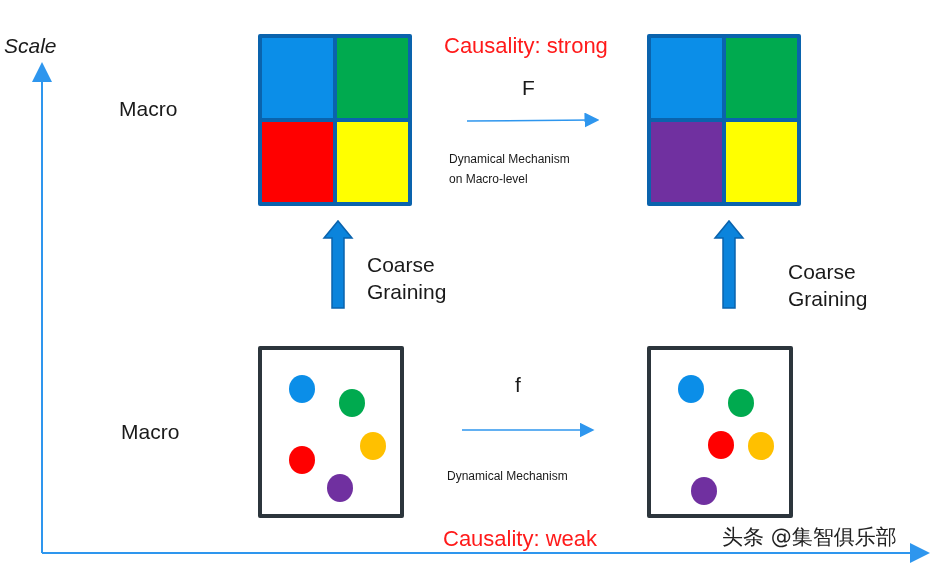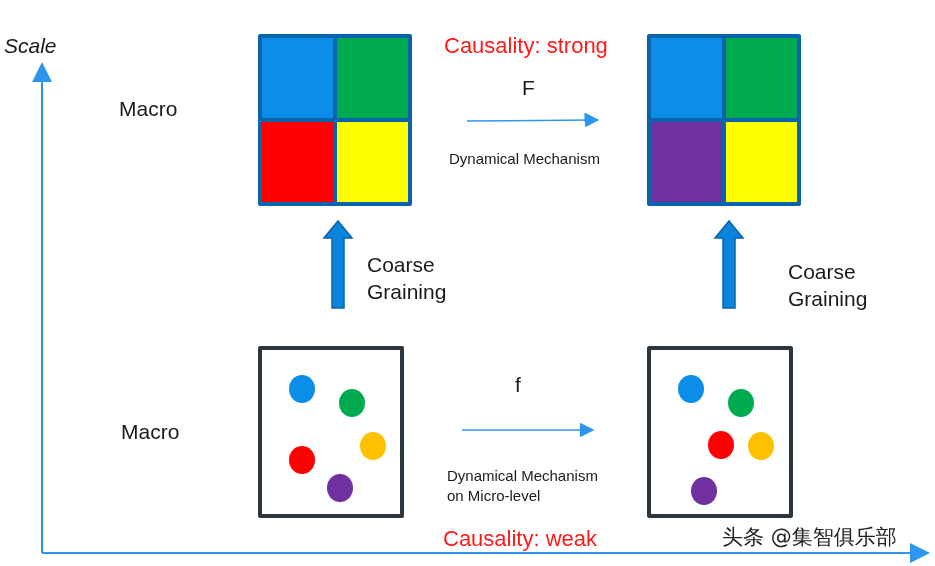--- a/index.html
+++ b/index.html
@@ -1,20 +1,20 @@
 <!DOCTYPE html>
 <html><head>
   <meta charset="utf-8">
   <style>
     html, body { margin: 0; padding: 0; background: #ffffff; }
     body { width: 935px; height: 566px; position: relative; overflow: hidden;
            font-family: "Liberation Sans", sans-serif; color: #1a1a1a; }
     .abs { position: absolute; }
     .lbl { font-size: 21px; line-height: 1; white-space: nowrap; }
-    .small { font-size: 15px; line-height: 20px; white-space: nowrap; }
+    .small { font-size: 12px; line-height: 20px; white-space: nowrap; }
     .red { color: #ff1a1a; font-size: 22px; white-space: nowrap; line-height: 1; }
     .grid {
       position: absolute; width: 146px; height: 164px;
       border: 4px solid #0a63ad; background: #0a63ad;
       display: grid; grid-template-columns: 1fr 1fr; grid-template-rows: 1fr 1fr; gap: 4px;
       border-radius: 2px;
     }
     .cell { width: 100%; height: 100%; }
     .box { position: absolute; width: 138px; height: 164px; border: 4px solid #2c353c; border-radius: 2px; background: #fff; }
     .dot { position: absolute; width: 26px; height: 28px; border-radius: 50%; }
@@ -65,20 +65,21 @@
 <div class="grid" style="left:647px; top:34px;">
   <div class="cell" style="background: rgb(11, 142, 232);"></div>
   <div class="cell" style="background: rgb(0, 170, 79);"></div>
   <div class="cell" style="background: rgb(112, 48, 160);"></div>
   <div class="cell" style="background: rgb(255, 255, 0);"></div>
 </div>
 
 <div class="abs lbl" style="left:522px; top:77px;">F</div>
 <div class="abs small" style="left:449px; top:149px;">
   <div>Dynamical Mechanism</div>
+  <div>on Macro-level</div>
 </div>
 
 <div class="abs lbl" style="left:367px; top:251px; line-height:27px;">
   <div>Coarse</div>
   <div>Graining</div>
 </div>
 <div class="abs lbl" style="left:788px; top:258px; line-height:27px;">
   <div>Coarse</div>
   <div>Graining</div>
 </div>
@@ -94,16 +95,15 @@
   <div class="dot" style="left: 27px; top: 25px; background: rgb(11, 142, 232);"></div>
   <div class="dot" style="left: 77px; top: 39px; background: rgb(0, 170, 79);"></div>
   <div class="dot" style="left: 57px; top: 81px; background: rgb(255, 0, 0);"></div>
   <div class="dot" style="left: 97px; top: 82px; background: rgb(255, 192, 0);"></div>
   <div class="dot" style="left: 40px; top: 127px; background: rgb(112, 48, 160);"></div>
 </div>
 
 <div class="abs lbl" style="left:515px; top:374px;">f</div>
 <div class="abs small" style="left:447px; top:466px;">
   <div>Dynamical Mechanism</div>
-  <div>on Micro-level</div>
 </div>
 
 <div class="abs watermark" style="left:722px; top:523px;text-align:center;">头条 @集智俱乐部</div>
 
 </body></html>

